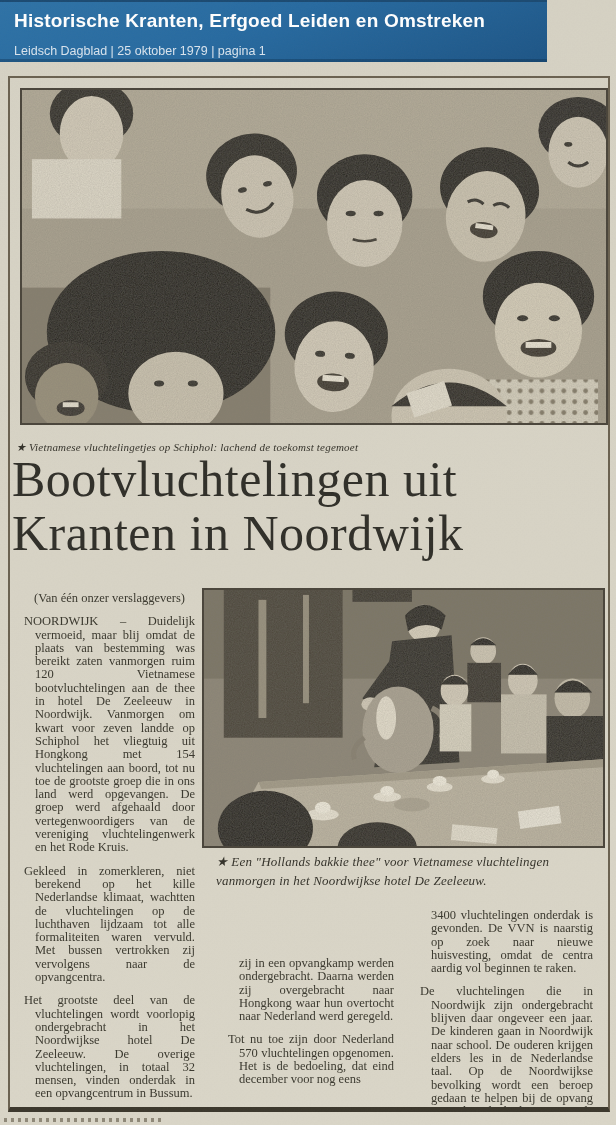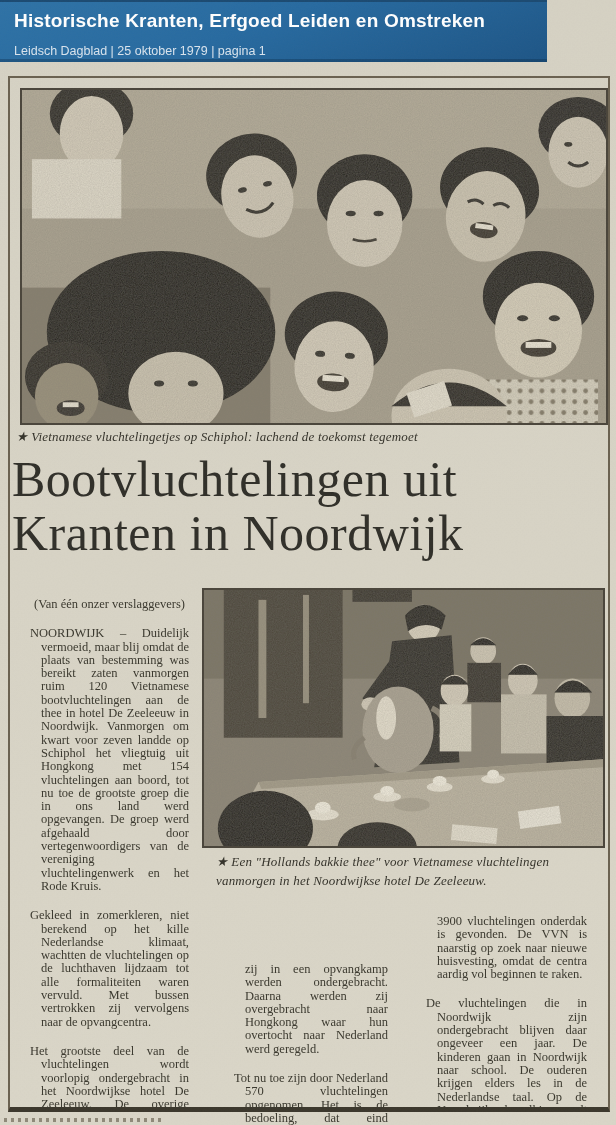--- a/index.html
+++ b/index.html
@@ -29,28 +29,28 @@
     background:repeating-linear-gradient(90deg,#6f6857 0 3px,rgba(0,0,0,0) 3px 7px);
     opacity:.7;
   }
   
   .photo{position:absolute;border:2px solid #4a453b;background:#a79f8d;box-sizing:border-box;overflow:hidden;}
   .photo-1{left:20px;top:88px;width:588px;height:337px;}
   .photo-2{left:202px;top:588px;width:403px;height:260px;}
   .photo svg{display:block;width:100%;height:100%;}
   
   .caption{font-style:italic;color:#34322a;letter-spacing:.2px;}
-  .caption-1{position:absolute;left:16px;top:429px;width:580px;font-size:13px;}
+  .caption-1{position:absolute;left:16px;top:441px;width:580px;font-size:11px;}
   .caption-2{position:absolute;left:216px;top:852px;width:378px;font-size:13px;line-height:19px;}
   
   .headline{position:absolute;left:12px;top:452px;width:596px;color:#302f29;
     font-weight:normal;font-size:50px;line-height:54px;letter-spacing:.5px;white-space:nowrap;}
   
   .col{position:absolute;font-size:12.5px;line-height:13.3px;text-align:justify;overflow:hidden;color:#3a382e;}
-  .col p{margin:16px;text-indent:-11px;padding-left:11px;}
+  .col p{margin:10px;text-indent:-11px;padding-left:11px;}
   .col p.cont{text-indent:0;}
   .col p.byline{text-indent:0;padding-left:0;text-align:center;margin-bottom:1px;}
   .col-1{left:14px;top:582px;width:191px;height:527px;}
   .col-2{left:218px;top:947px;width:186px;height:210px;}
   .col-3{left:410px;top:899px;width:193px;height:210px;}
   
   .grain-overlay{position:absolute;left:0;top:0;width:616px;height:1125px;pointer-events:none;opacity:.55;}
 </style>
 </head>
 <body>
@@ -251,21 +251,21 @@
   </div>
 
   <div class="caption caption-2">★ Een "Hollands bakkie thee" voor Vietnamese vluchtelingen vanmorgen in het Noordwijkse hotel De Zeeleeuw.</div>
 
   <div class="col col-2">
     <p class="cont">zij in een opvangkamp werden ondergebracht. Daarna werden zij overgebracht naar Hongkong waar hun overtocht naar Nederland werd geregeld.</p>
     <p>Tot nu toe zijn door Nederland 570 vluchtelingen opgenomen. Het is de bedoeling, dat eind december voor nog eens</p>
   </div>
 
   <div class="col col-3">
-    <p class="cont">3900 vluchtelingen onderdak is gevonden. De VVN is naarstig op zoek naar nieuwe huisvesting, omdat de centra aardig vol beginnen te raken.</p>
+    <p class="cont">3400 vluchtelingen onderdak is gevonden. De VVN is naarstig op zoek naar nieuwe huisvesting, omdat de centra aardig vol beginnen te raken.</p>
     <p>De vluchtelingen die in Noordwijk zijn ondergebracht blijven daar ongeveer een jaar. De kinderen gaan in Noordwijk naar school. De ouderen krijgen elders les in de Nederlandse taal. Op de Noordwijkse bevolking wordt een beroep gedaan te helpen bij de opvang van de vluchtelingen in de badplaats en hen wegwijs te maken in de Nederlandse samenleving.</p>
   </div>
 
   <div class="tear-dots"></div>
 
   <svg class="grain-overlay">
     <defs>
       <filter id="paperNoise">
           <feTurbulence type="fractalNoise" baseFrequency="0.7" numOctaves="2" result="n"></feTurbulence>
         <feColorMatrix in="n" type="matrix" values="0 0 0 0 0.35 0 0 0 0 0.33 0 0 0 0 0.28 0 0 0 0.08 0"></feColorMatrix>

